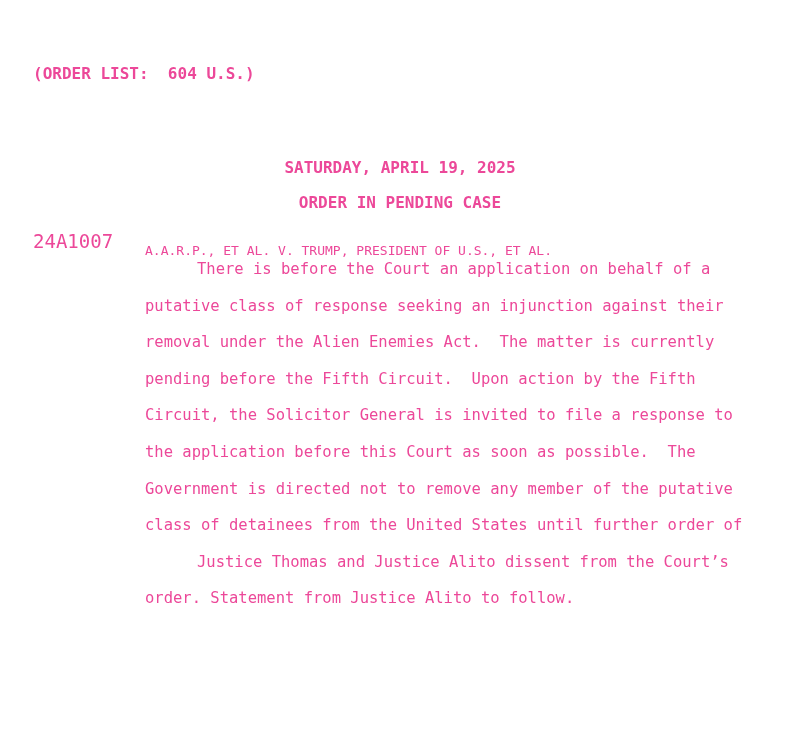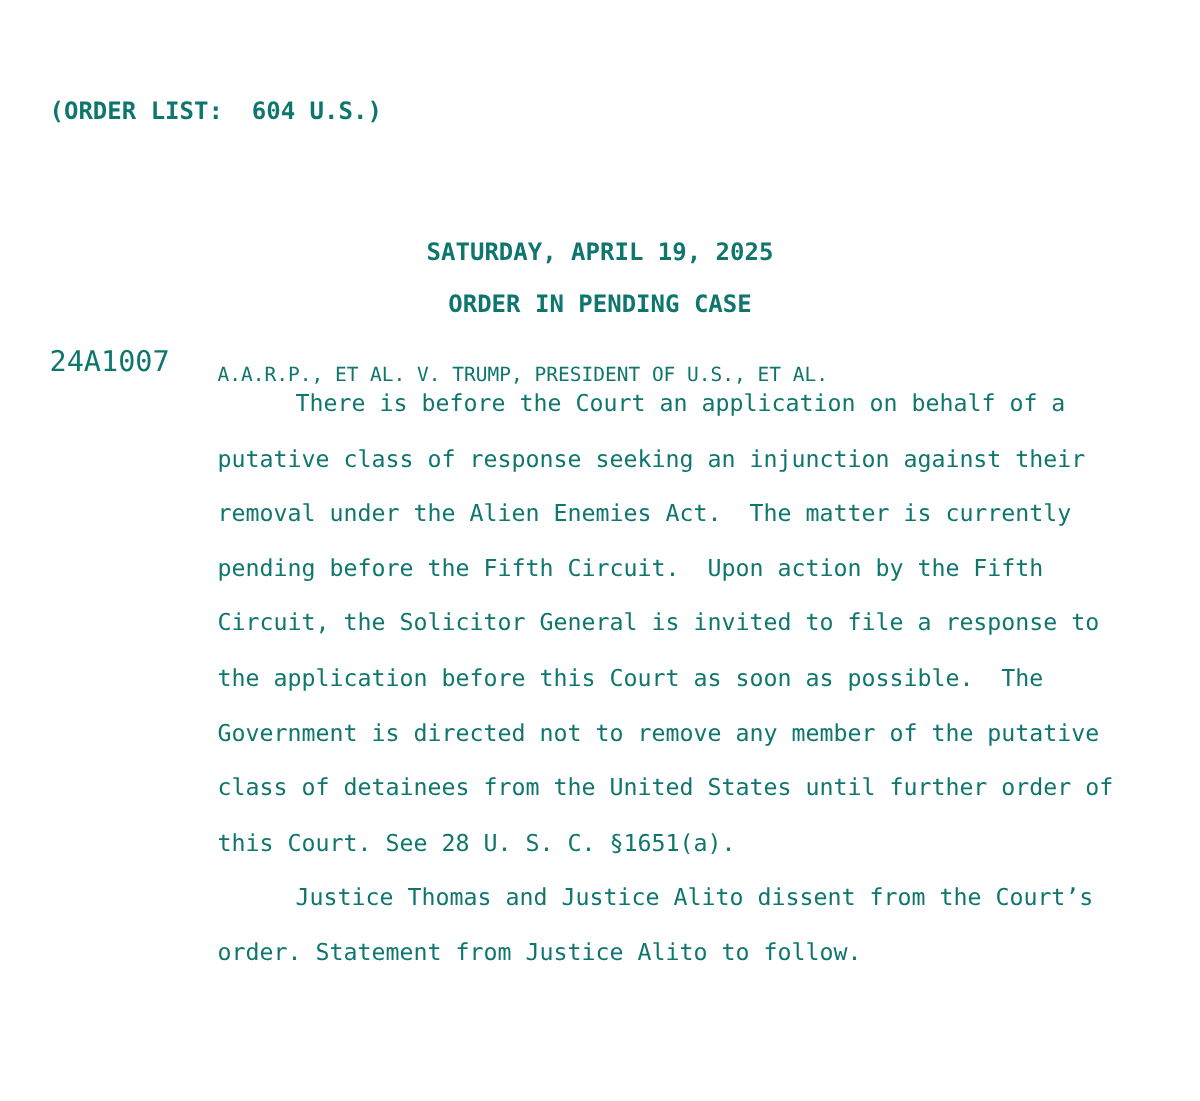--- a/index.html
+++ b/index.html
@@ -6,21 +6,21 @@
     margin: 0;
     padding: 0;
     background: #ffffff;
   }
   .page {
     position: relative;
     width: 800px;
     height: 734px;
     background: #ffffff;
     font-family: "DejaVu Sans Mono", "Liberation Mono", monospace;
-    color: #0f766e;
+    color: #ec4899;
     overflow: hidden;
   }
   .line {
     white-space: pre;
     font-size: 15.5px;
     line-height: 1;
   }
   .order-list {
     position: absolute;
     left: 33px;
@@ -90,18 +90,17 @@
 
   <div class="body-text">
     <div class="line indent">There is before the Court an application on behalf of a</div>
     <div class="line">putative class of response seeking an injunction against their</div>
     <div class="line">removal under the Alien Enemies Act.  The matter is currently</div>
     <div class="line">pending before the Fifth Circuit.  Upon action by the Fifth</div>
     <div class="line">Circuit, the Solicitor General is invited to file a response to</div>
     <div class="line">the application before this Court as soon as possible.  The</div>
     <div class="line">Government is directed not to remove any member of the putative</div>
     <div class="line">class of detainees from the United States until further order of</div>
-    <div class="line">this Court. See 28 U. S. C. §1651(a).</div>
     <div class="line indent">Justice Thomas and Justice Alito dissent from the Court’s</div>
     <div class="line">order. Statement from Justice Alito to follow.</div>
   </div>
 
 </div>
 
 </body></html>

